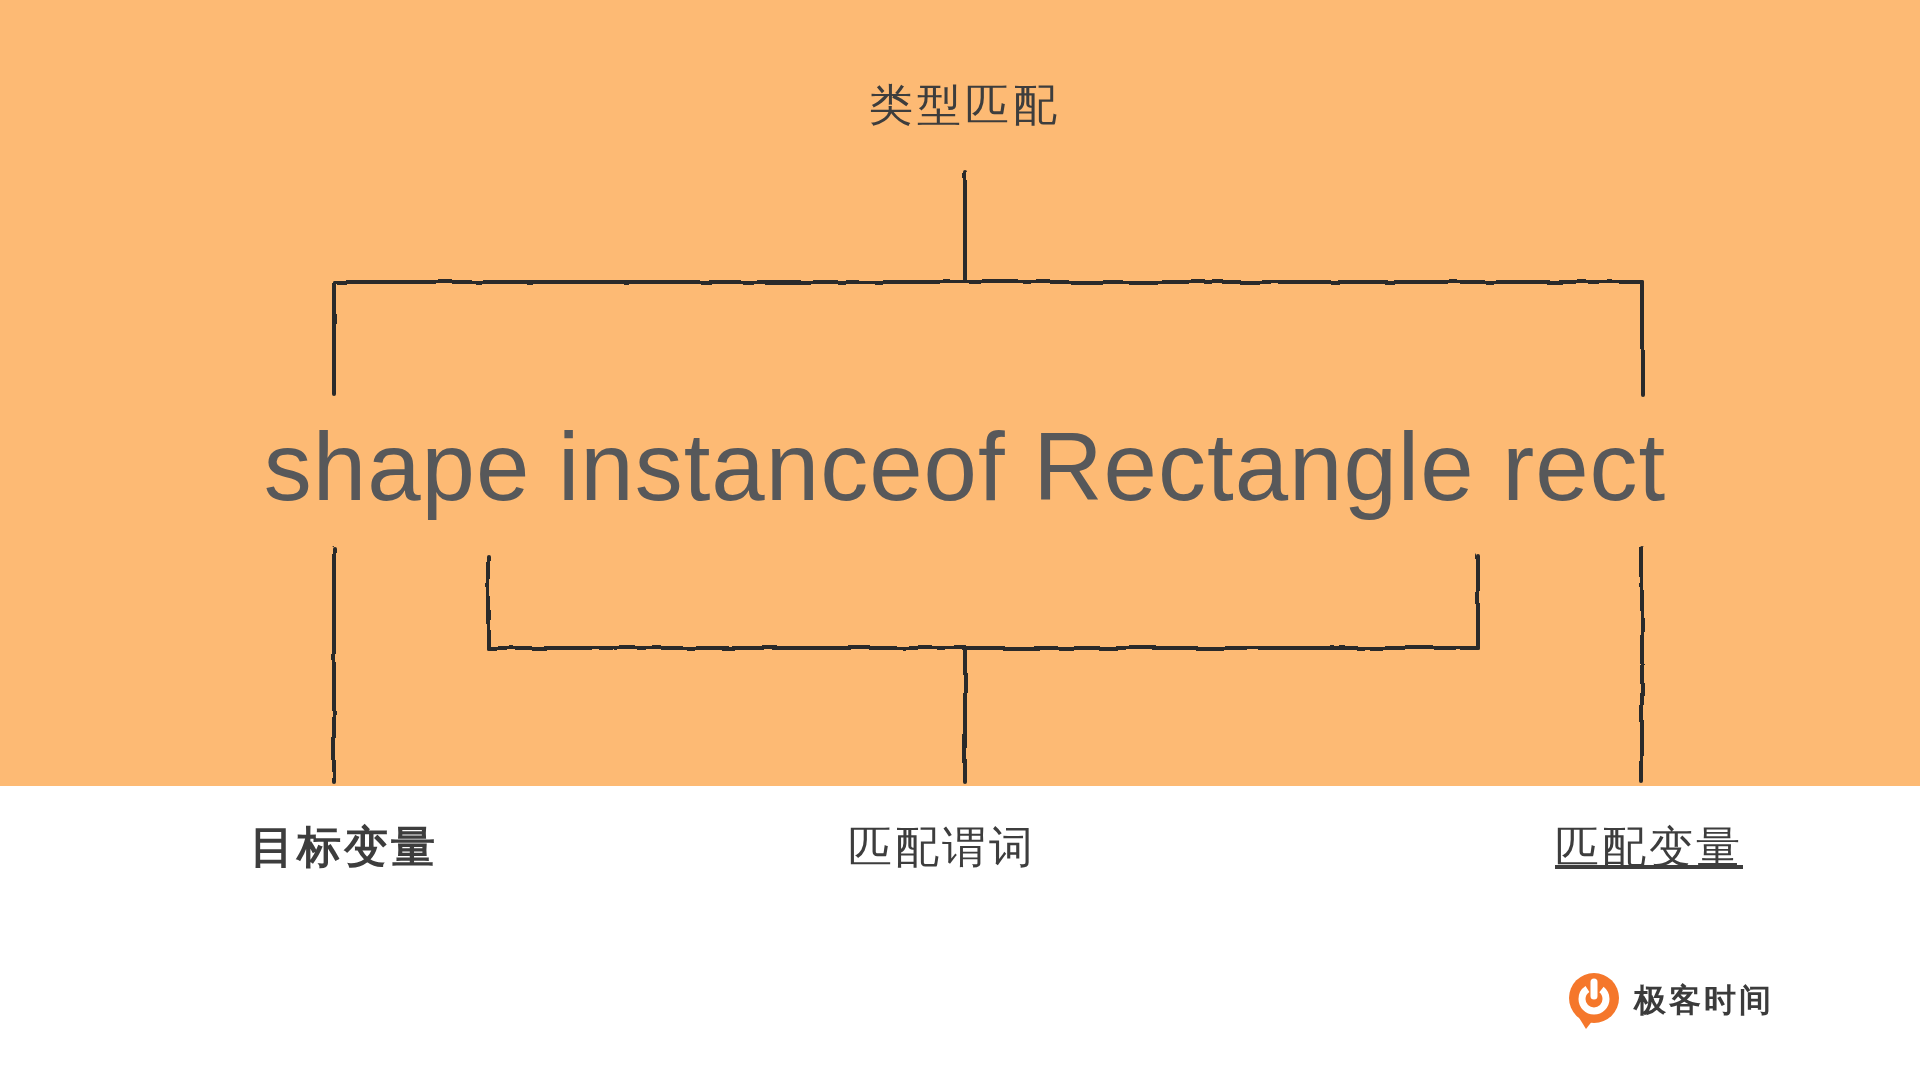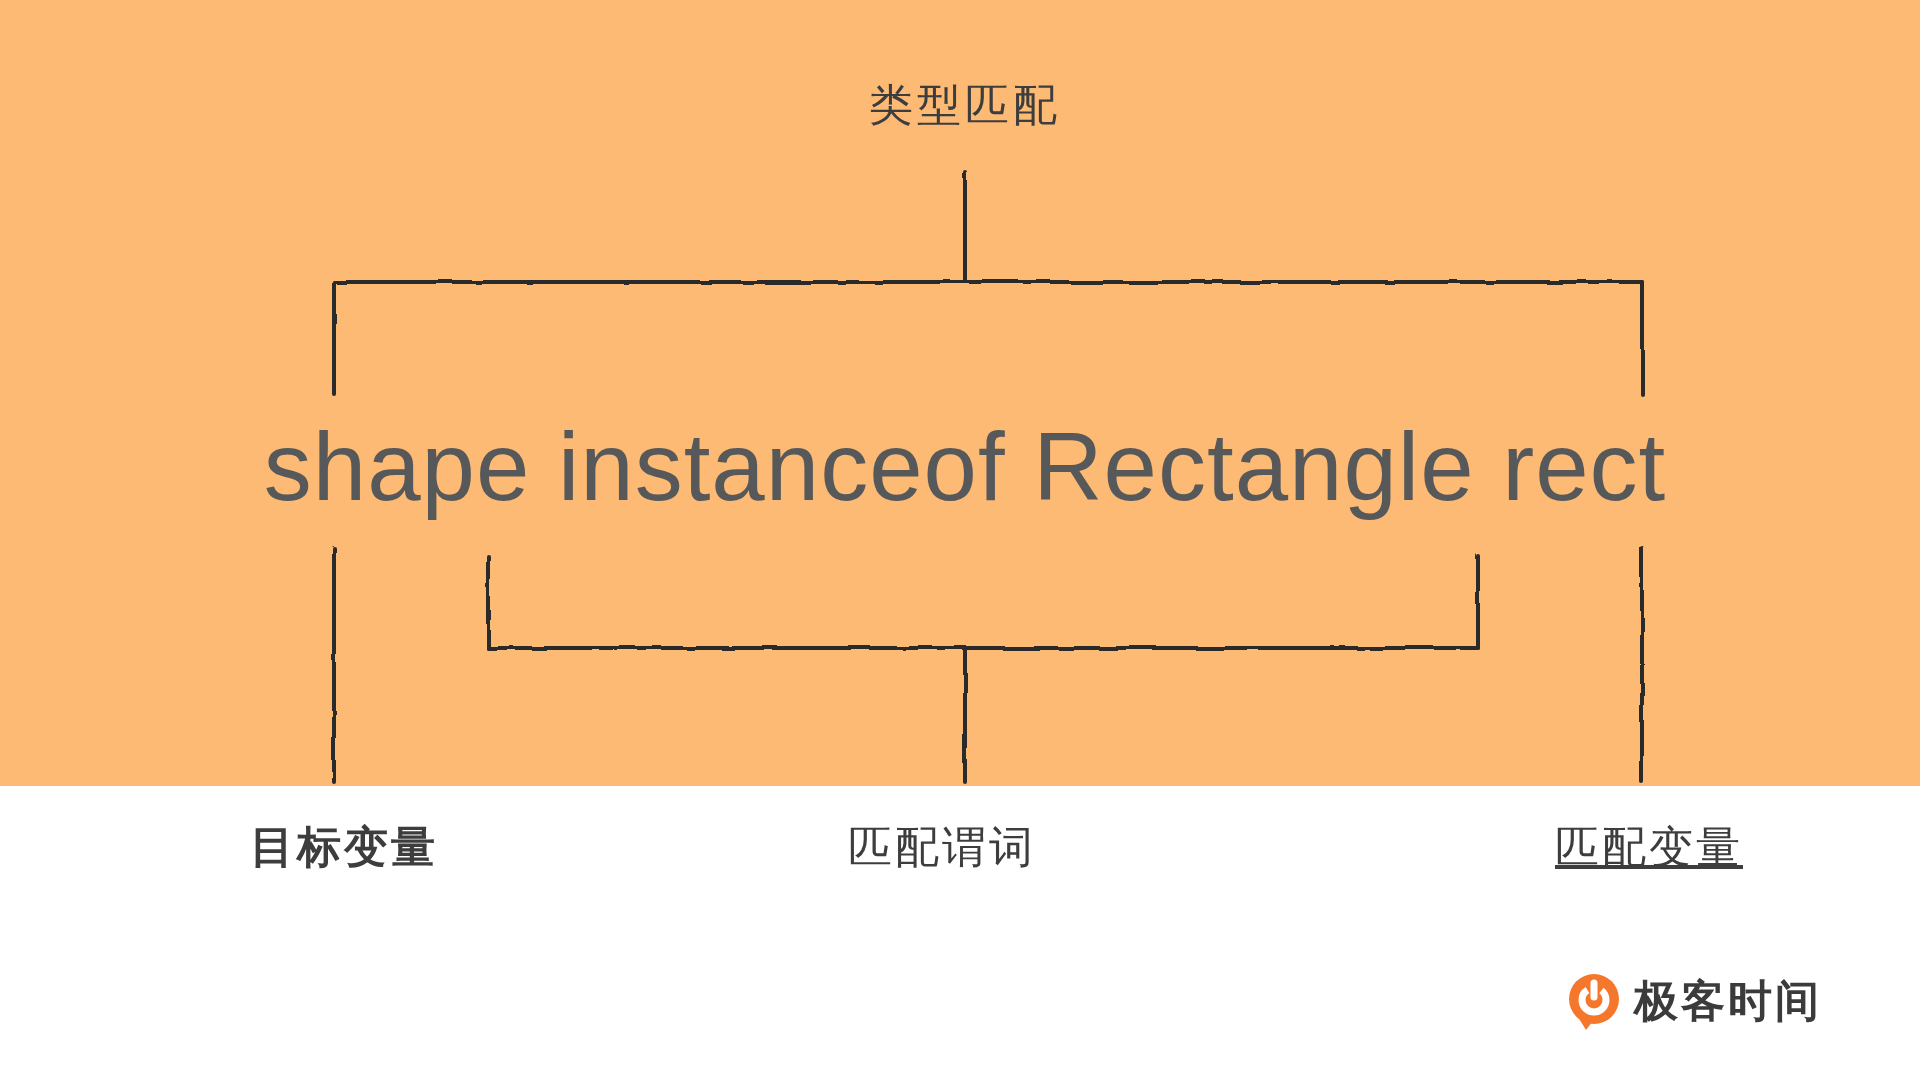--- a/index.html
+++ b/index.html
@@ -65,21 +65,21 @@
     display: flex;
     align-items: center;
     gap: 12px;
   }
   .logo-icon {
     width: 56px;
     height: 58px;
     display: block;
   }
   .logo-text {
-    font-size: 44px;
+    font-size: 32px;
     font-weight: 600;
     color: #3b3b3b;
     letter-spacing: 3px;
     white-space: nowrap;
     text-align: right;
   }
 </style>
 </head>
 <body>
 

